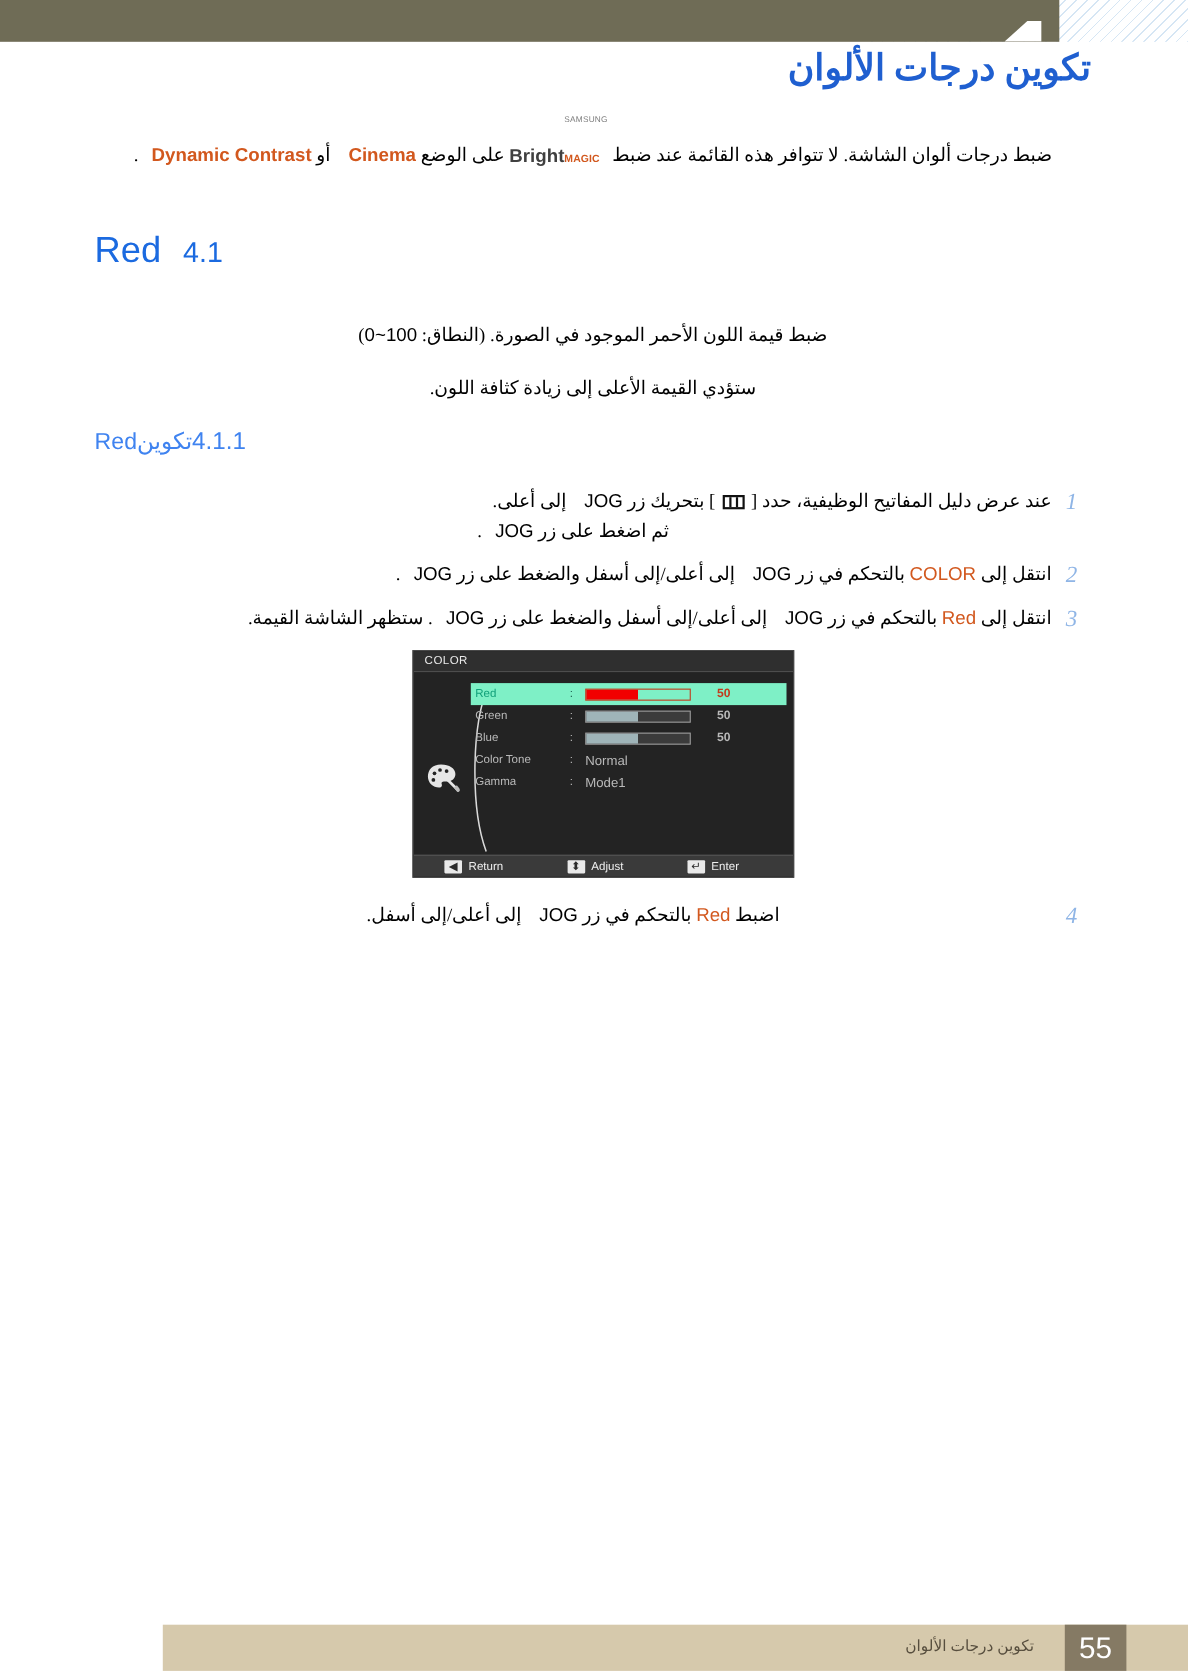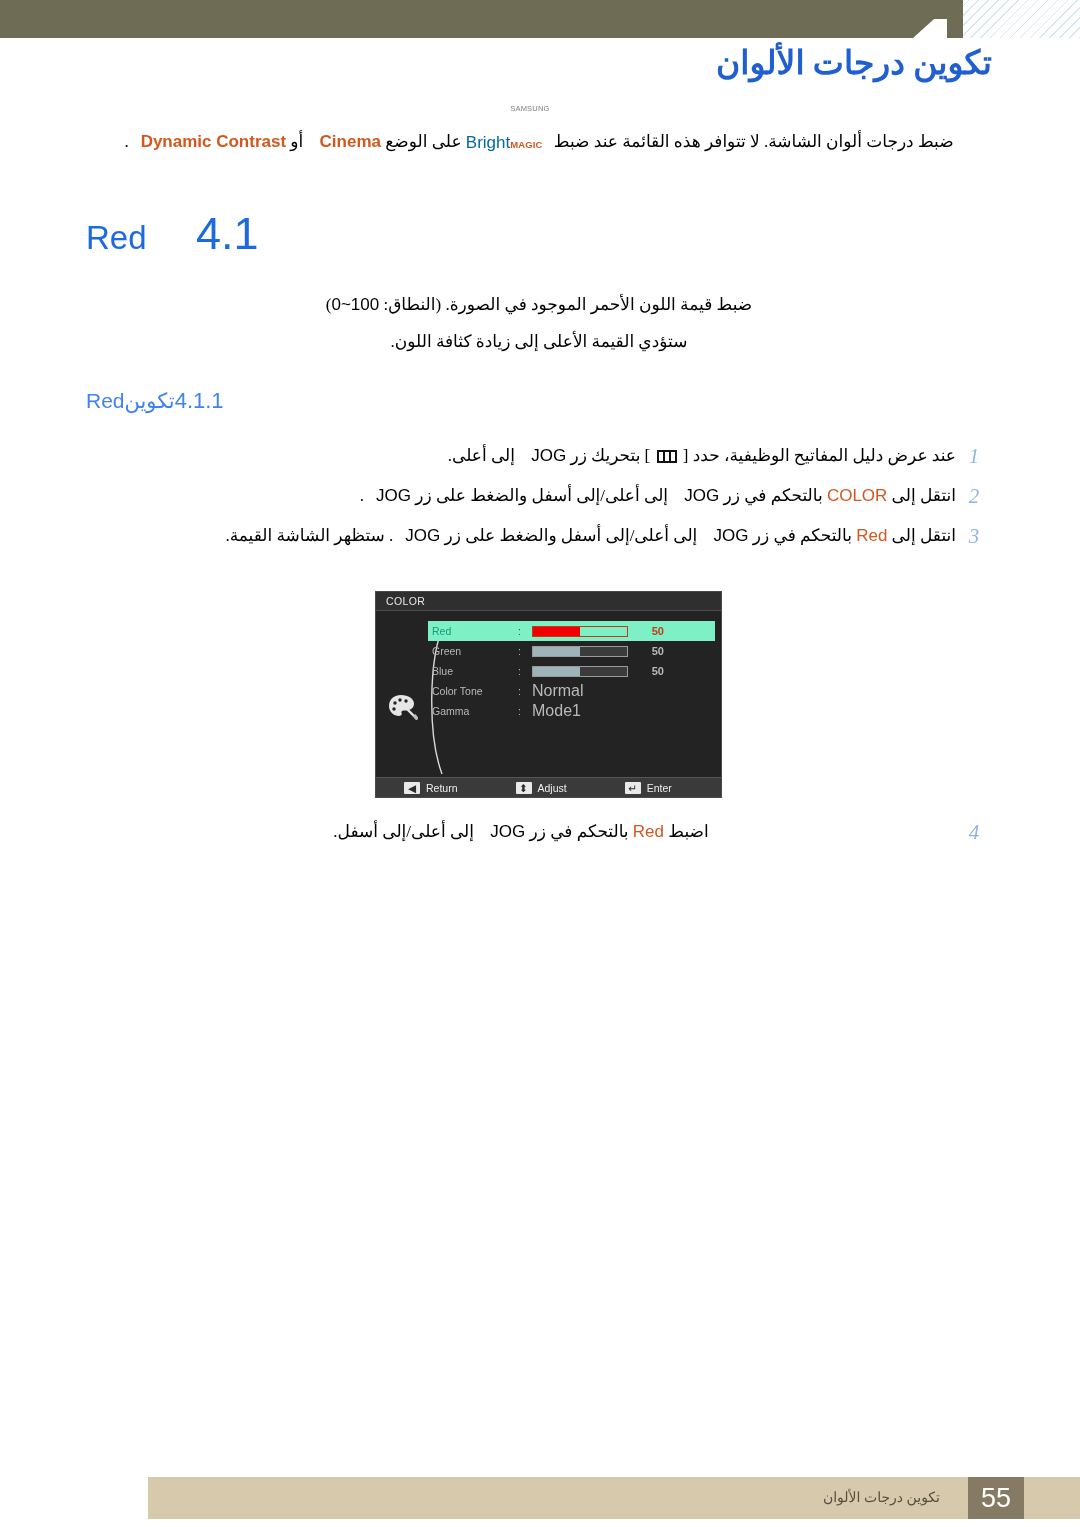--- a/index.html
+++ b/index.html
@@ -93,22 +93,22 @@
   .magic-logo {
     display: inline-block;
     direction: ltr;
     unicode-bidi: embed;
     vertical-align: baseline;
     position: relative;
     top: 1px;
   }
   .magic-logo .mg-word {
     font-family: "Liberation Sans", sans-serif;
-    font-weight: normal;
-    color: #0369a1;
+    font-weight: bold;
+    color: #404040;
     font-size: 17px;
   }
   .magic-logo .mg-stack {
     display: inline-block;
     vertical-align: baseline;
     line-height: 8px;
     text-align: left;
     position: relative;
     top: 0px;
   }
@@ -135,43 +135,42 @@
     position: absolute;
     right: 88px;
     top: 208px;
     width: 906px;
     direction: rtl;
     text-align: left;
     color: #1b6ae0;
     font-family: "Liberation Sans", sans-serif;
   }
   .sec-head .s-num {
-    font-size: 45px;
+    font-size: 26px;
     display: inline-block;
     min-width: 76px;
-    text-align: right;
-    margin-left: 36px;
+    text-align: center;
   }
   .sec-head .s-label {
     font-size: 33px;
     display: inline-block;
   }
 
   
   .desc {
     position: absolute;
     right: 88px;
     width: 906px;
     text-align: center;
     direction: rtl;
     font-size: 17px;
     line-height: 26px;
   }
   .desc-1 { top: 292px; }
-  .desc-2 { top: 329px; }
+  .desc-2 { top: 340px; }
   .desc .num {
     font-family: "Liberation Sans", sans-serif;
     direction: ltr;
     unicode-bidi: embed;
   }
 
   
   .sub-head {
     position: absolute;
     right: 88px;
@@ -347,21 +346,21 @@
     font-size: 10.5px;
     color: #b9b9b9;
     white-space: nowrap;
   }
   .osd-row .r-colon {
     width: 14px;
     font-size: 10.5px;
     color: #b9b9b9;
   }
   .osd-row .r-value {
-    font-size: 16px;
+    font-size: 12px;
     color: #b9b9b9;
     white-space: nowrap;
   }
   .osd-row .r-bar {
     width: 96px;
     height: 11px;
     border: 1px solid #9a9a9a;
     background: #3b3b3b;
     box-sizing: border-box;
     position: relative;
@@ -489,20 +488,23 @@
 <div class="sub-head">
   <span class="ss-num">4.1.1</span><span class="ss-label">تكوين </span><span class="ss-label ss-lat">Red</span>
 </div>
 
 <div class="steps">
 
   <div class="step">
     <div class="step-num">1</div>
     <div class="step-body">
       <span>عند عرض دليل المفاتيح الوظيفية، حدد [ </span><span class="key-glyph"><span class="kbox"></span></span><span> ] بتحريك زر </span><span class="lat">JOG</span><span> إلى أعلى.</span>
+      <div class="step-body center">
+        <span>ثم اضغط على زر </span><span class="lat">JOG</span><span>.</span>
+      </div>
     </div>
   </div>
 
   <div class="step">
     <div class="step-num">2</div>
     <div class="step-body">
       <span>انتقل إلى </span><span class="lat-orange">COLOR</span><span> بالتحكم في زر </span><span class="lat">JOG</span><span> إلى أعلى/إلى أسفل والضغط على زر </span><span class="lat">JOG</span><span>.</span>
     </div>
   </div>
 

